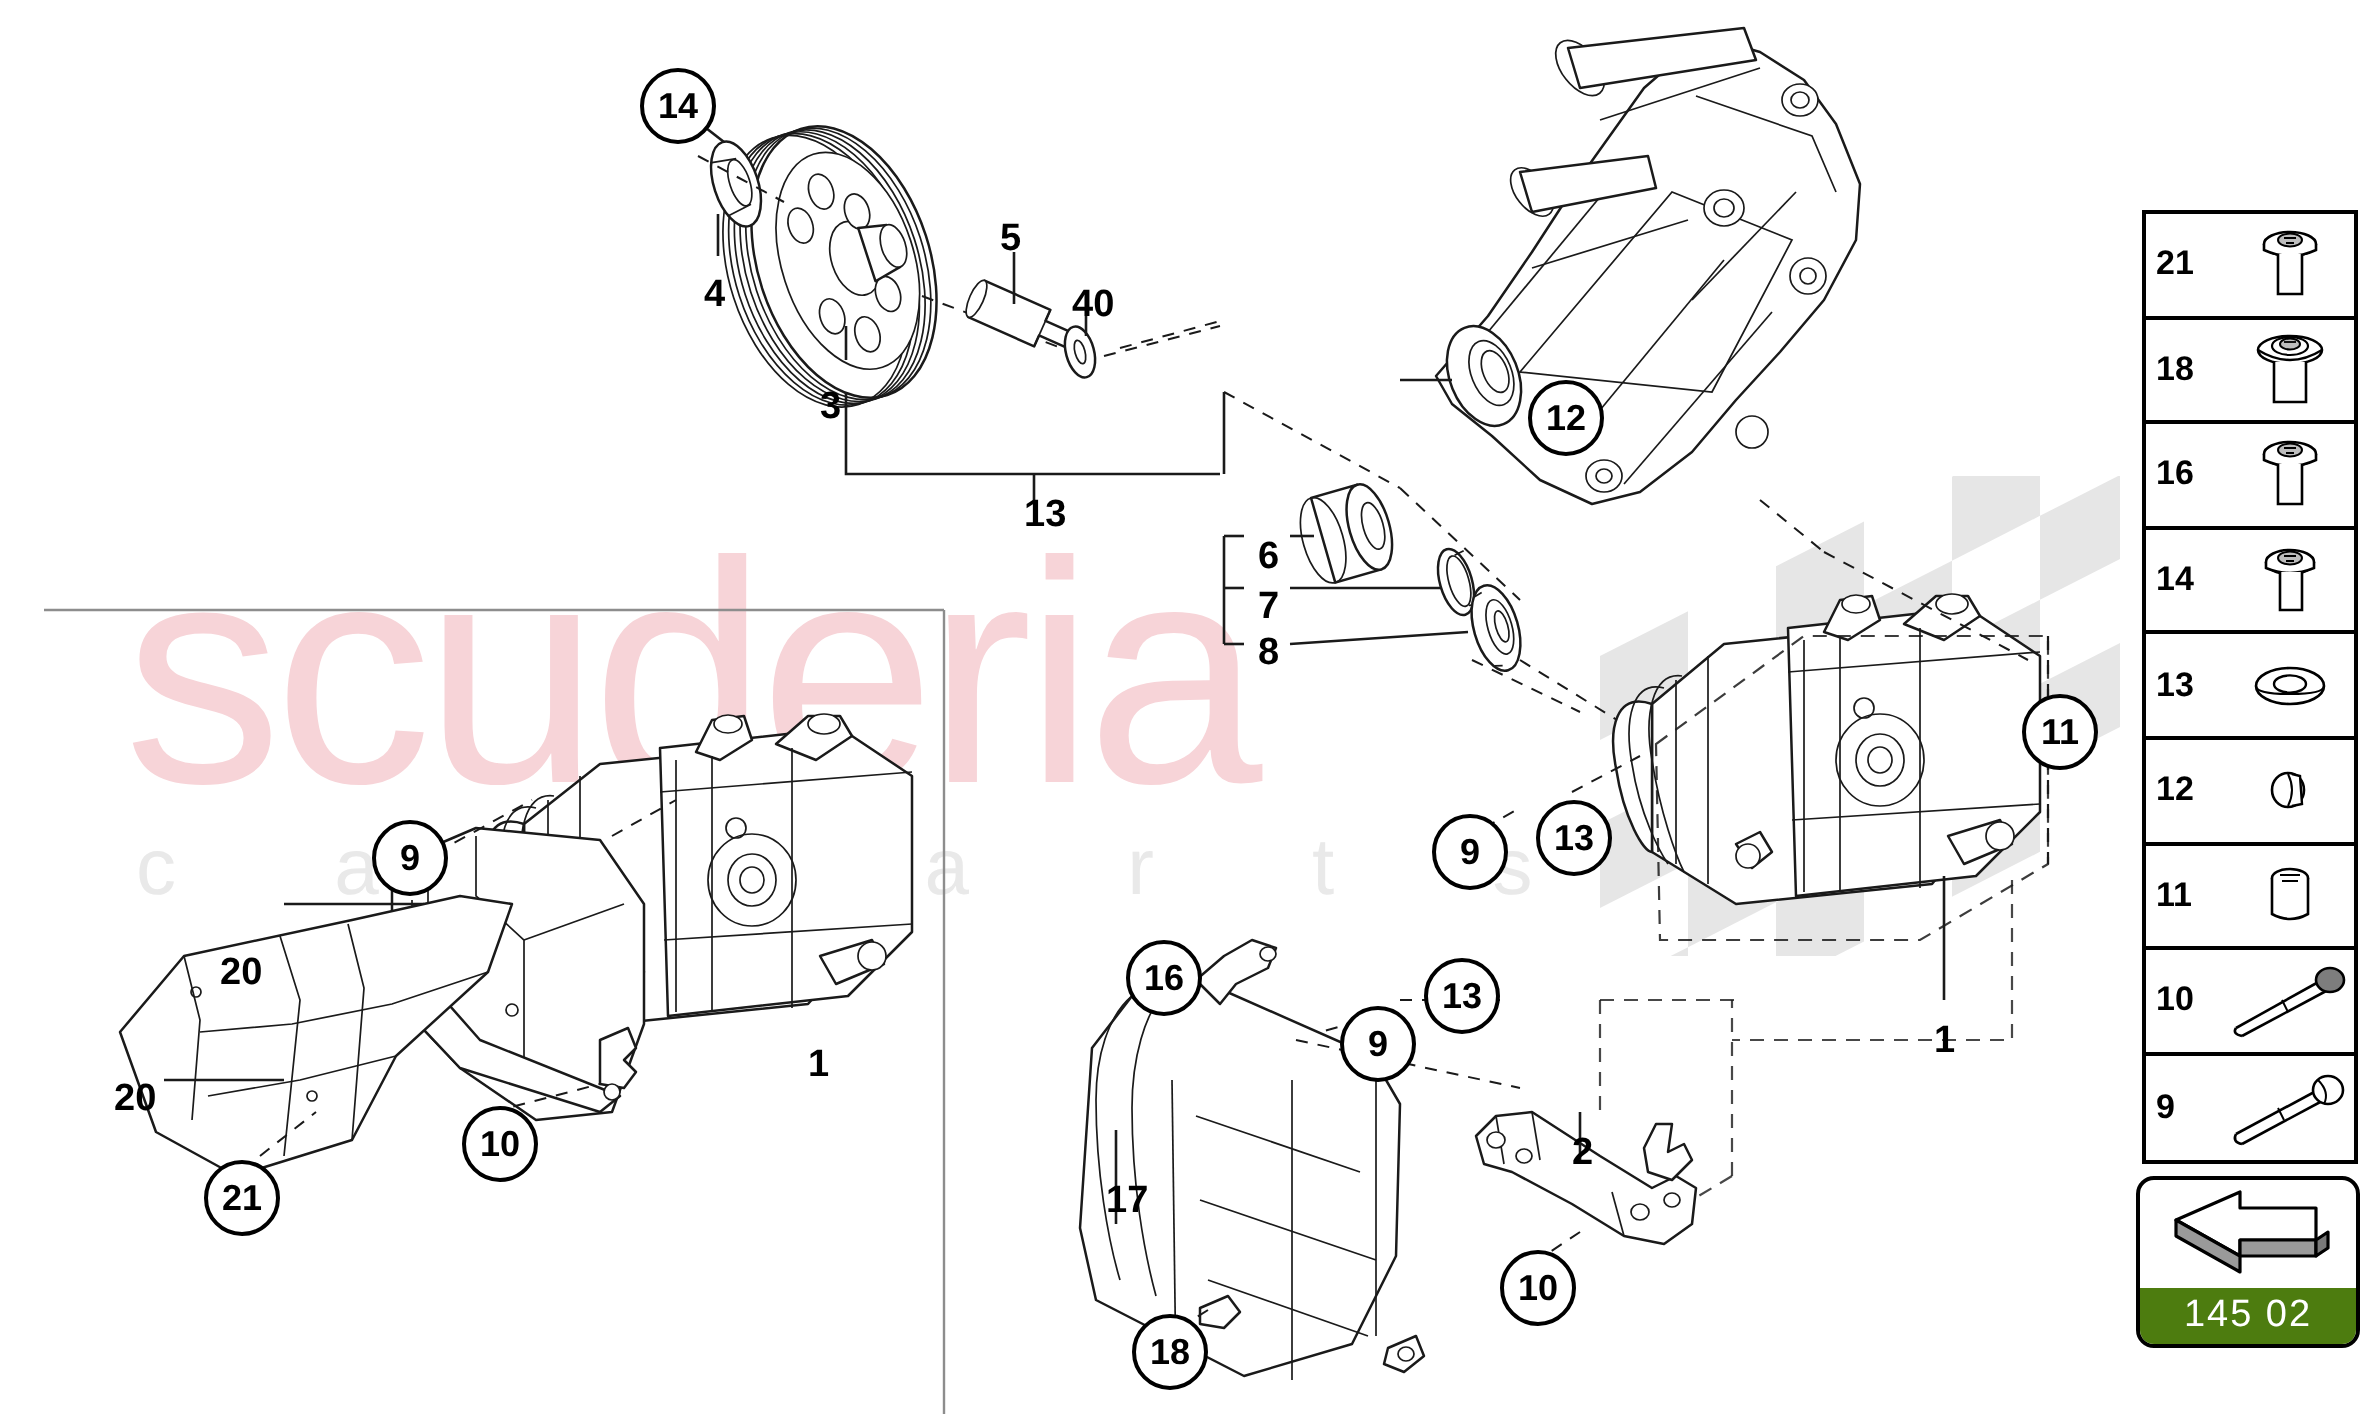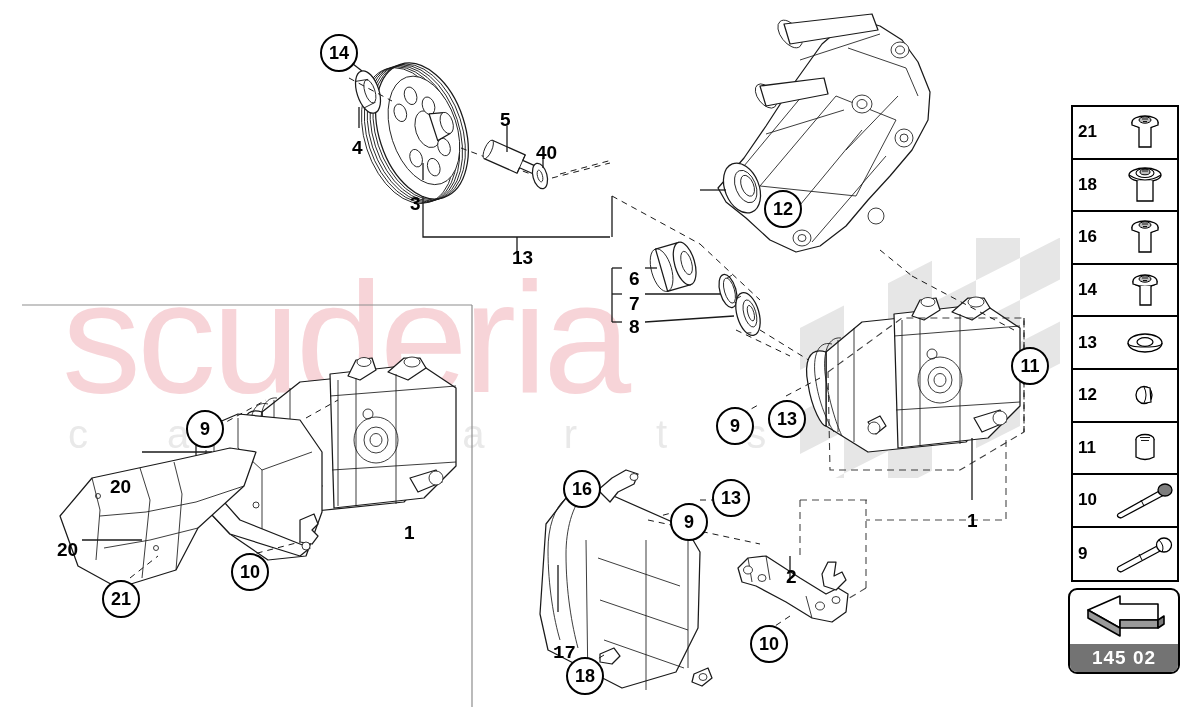--- a/index.html
+++ b/index.html
@@ -55,21 +55,21 @@
   .lico{flex:1;display:flex;align-items:center;justify-content:center;height:100%;}
 
   
   #refbox{
     position:absolute;left:1068px;top:588px;width:112px;height:86px;
     border:2px solid #000;border-radius:9px;background:#fff;overflow:hidden;z-index:8;
     box-sizing:border-box;
   }
   #refart{height:54px;display:flex;align-items:center;justify-content:center;}
   #refnum{
-    height:28px;background:#737373;color:#fff;font-size:19px;font-weight:bold;
+    height:28px;background:#4d7c0f;color:#fff;font-size:19px;font-weight:normal;
     display:flex;align-items:center;justify-content:center;letter-spacing:1px;
   }
 </style>
 </head>
 <body>
 
 <div id="stage">
 
   <div class="wm-scuderia">scuderia</div>
   <div class="wm-carparts">c a r p a r t s</div>
@@ -416,21 +416,21 @@
   <div class="lbl" style="left:500px;top:109px;">5</div>
   <div class="lbl" style="left:536px;top:142px;">40</div>
   <div class="lbl" style="left:512px;top:247px;">13</div>
   <div class="lbl" style="left:629px;top:268px;">6</div>
   <div class="lbl" style="left:629px;top:293px;">7</div>
   <div class="lbl" style="left:629px;top:316px;">8</div>
   <div class="lbl" style="left:110px;top:450px;margin-top:26px;">20</div>
   <div class="lbl" style="left:57px;top:539px;">20</div>
   <div class="lbl" style="left:404px;top:522px;">1</div>
   <div class="lbl" style="left:967px;top:510px;">1</div>
-  <div class="lbl" style="left:553px;top:642px;font-family:Liberation Mono, monospace;">17</div>
+  <div class="lbl" style="left:553px;top:590px;">17</div>
   <div class="lbl" style="left:786px;top:566px;">2</div>
 
   <div id="legend">
 
     <div class="lrow">
       <div class="lnum">21</div>
       <div class="lico">
         <svg width="40" height="42" viewBox="0 0 40 42">
           <ellipse cx="20" cy="11" rx="13" ry="6" fill="#fff" stroke="#000" stroke-width="1.3"></ellipse>
           <path d="M7,11 L7,14 Q20,20 33,14 L33,11" fill="#fff" stroke="#000" stroke-width="1.3"></path>

